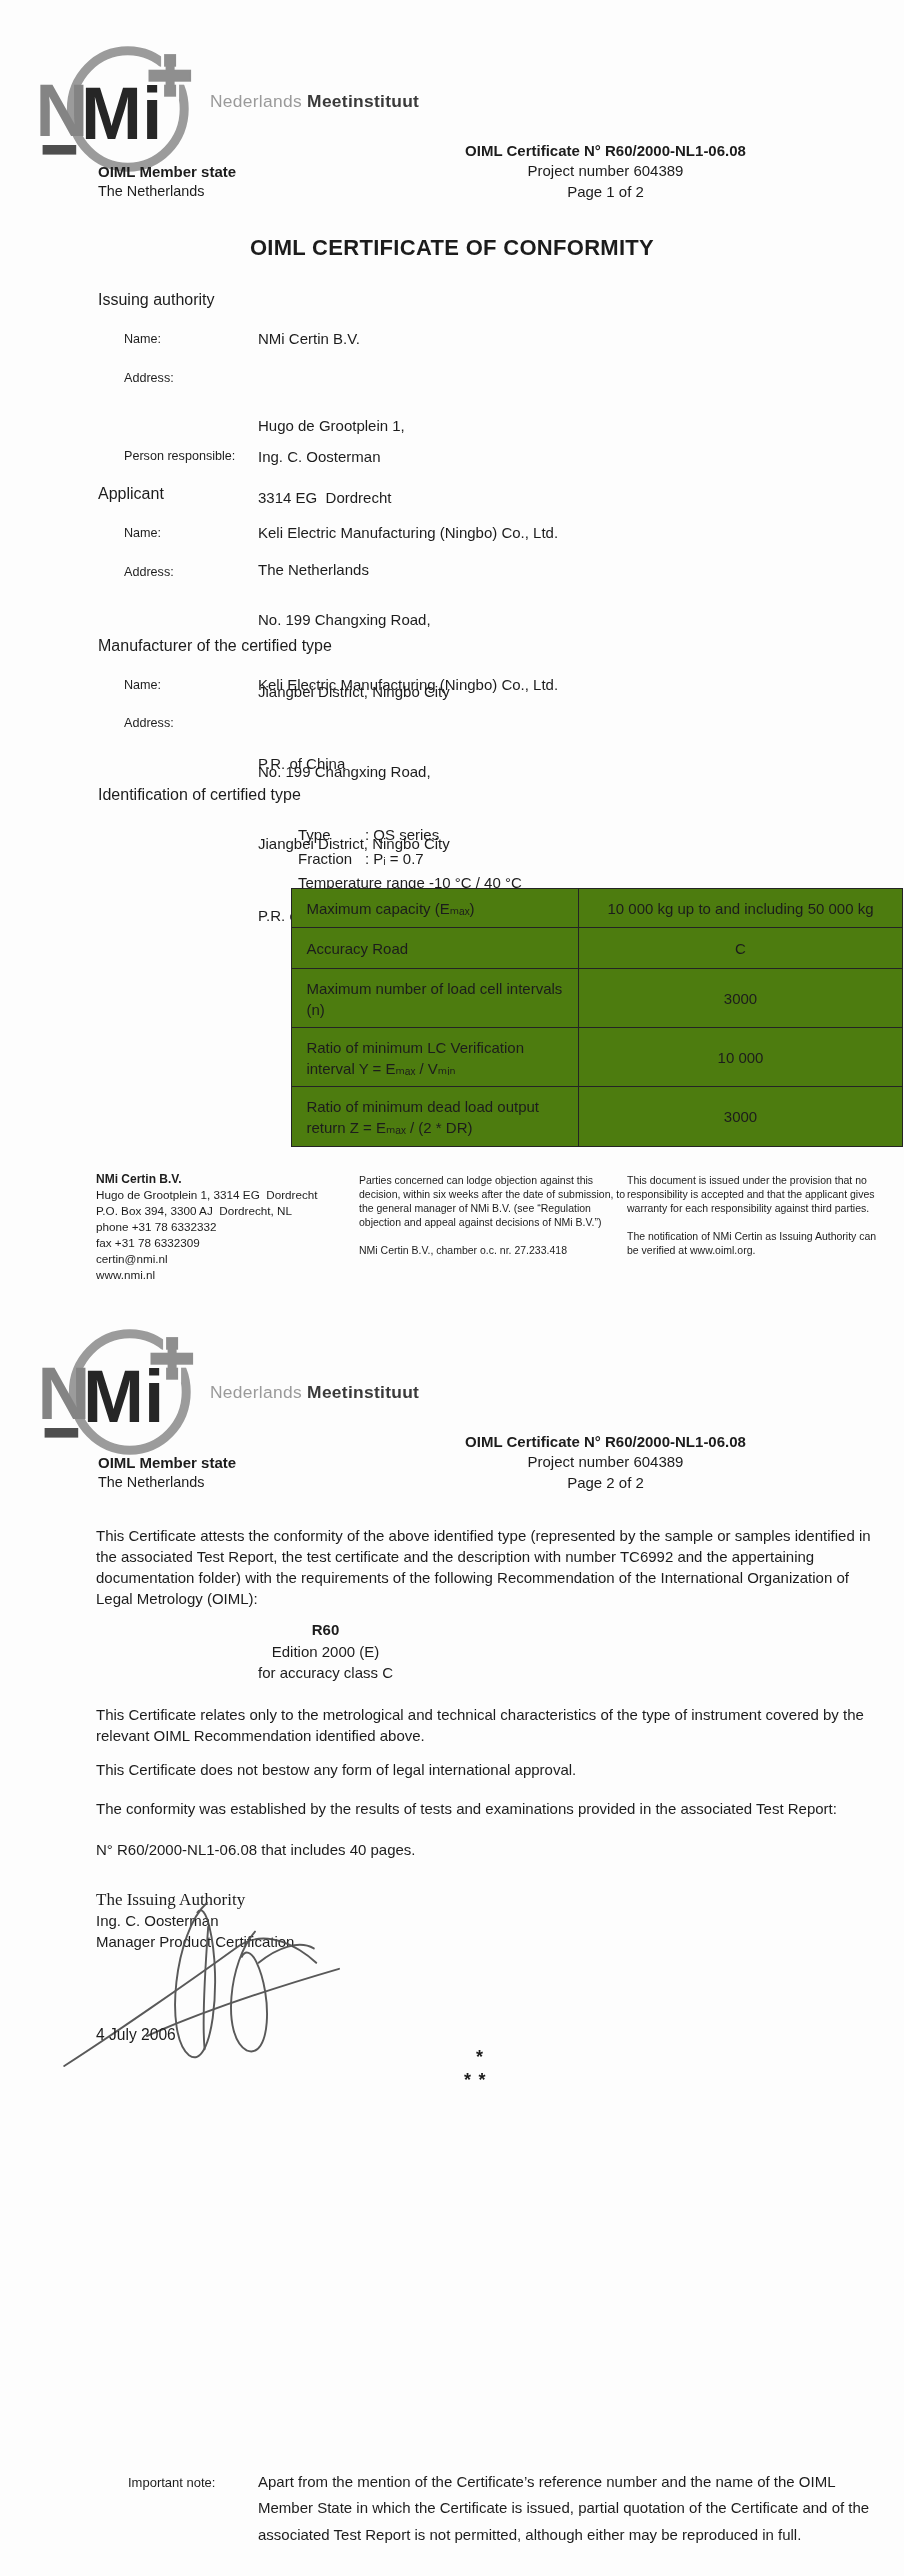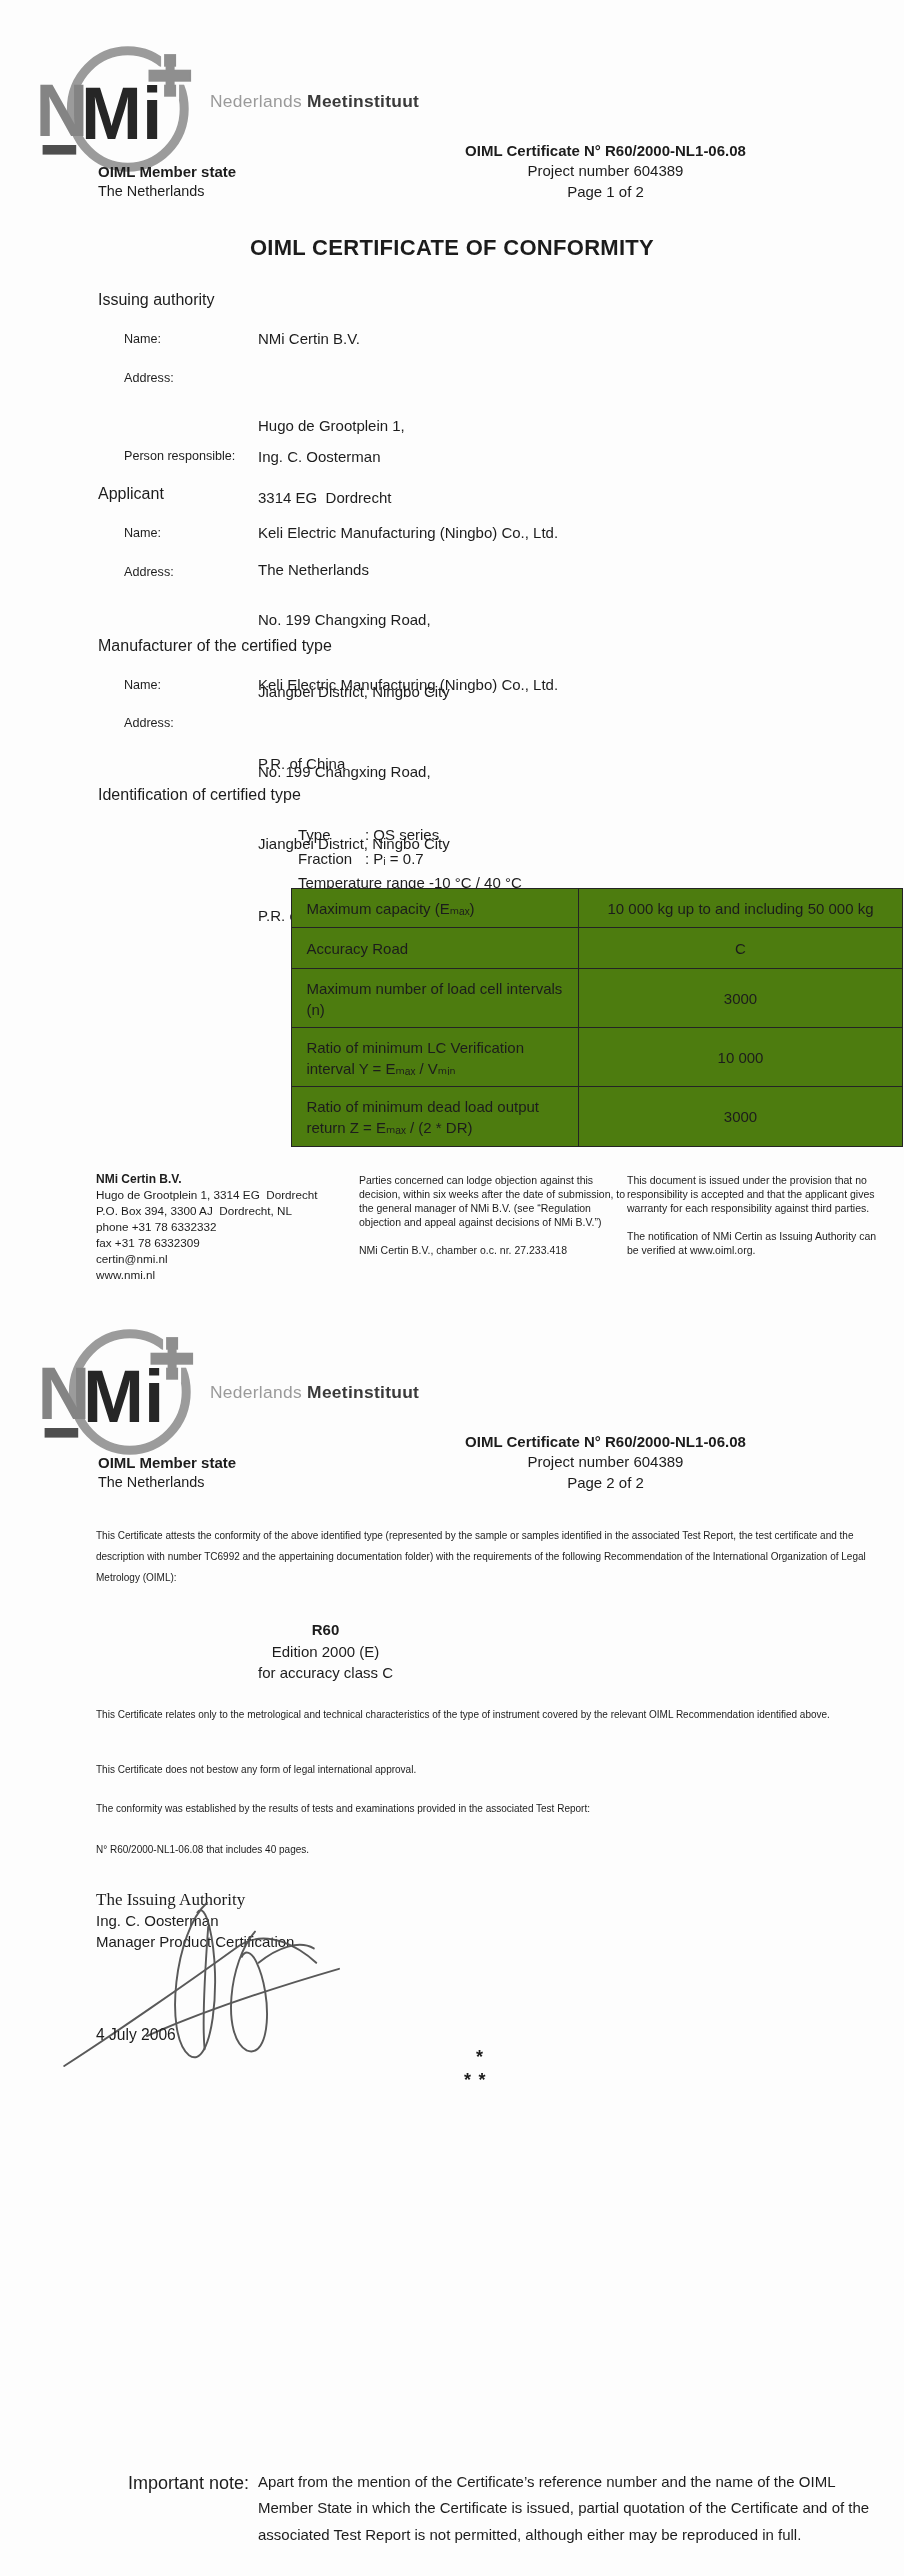--- a/index.html
+++ b/index.html
@@ -8,21 +8,21 @@
     font-family:"Liberation Sans","DejaVu Sans",sans-serif;color:#1c1c1c;
     -webkit-font-smoothing:antialiased;overflow:hidden;
   }
   .abs{position:absolute;}
   .b{font-weight:bold;}
   .pre{white-space:pre-wrap;}
   .rt{text-align:center;}
   .h-sec{font-size:16px;line-height:19px;}
   .lbl{font-size:12.6px;line-height:15.6px;color:#1e1e1e;}
   .val{font-size:15px;line-height:24px;}
-  .para{font-size:10px;line-height:21px;}
+  .para{font-size:15px;line-height:21px;}
   .hdr-line{font-size:15px;line-height:20.4px;}
   .brand{font-size:17.4px;letter-spacing:0.3px;}
   .brand .lite{color:#9a9a9a;}
   .brand .dark{color:#3a3a3a;font-weight:bold;}
   .title{font-size:22px;font-weight:bold;letter-spacing:0.3px;text-align:center;width:100%;}
   .f-co{font-size:12px;line-height:16px;font-weight:bold;}
   .f-line{font-size:11.7px;line-height:16px;}
   .f-small{font-size:10.5px;line-height:14px;}
   .cert-table{position:absolute;left:252px;top:888px;width:610px;border:1.8px solid #242424;background:#4d7c0f;margin-left:39px;}
   .trow{display:grid;grid-template-columns:287px 1fr;border-top:1.8px solid #242424;}
@@ -209,15 +209,15 @@
       <path d="M 150 240 C 240 200 360 160 470 128"></path>
     </g>
   </svg>
 </div>
 
 <div class="abs" style="left:96px;top:2026px;font-size:15.6px;">4 July 2006</div>
 
 <div class="abs star" style="left:476px;top:2047px;">*</div>
 <div class="abs star pre" style="left:464px;top:2070px;">* *</div>
 
-<div class="abs" style="left:128px;top:2470px;font-size:18px;line-height:26.4px;">Important note:</div>
+<div class="abs" style="left:128px;top:2470px;font-size:13px;line-height:26.4px;">Important note:</div>
 <div class="abs" style="left:258px;top:2469px;width:622px;font-size:15px;line-height:26.4px;">Apart from the mention of the Certificate’s reference number and the name of the OIML Member State in which the Certificate is issued, partial quotation of the Certificate and of the associated Test Report is not permitted, although either may be reproduced in full.</div>
 
 
 </body></html>

